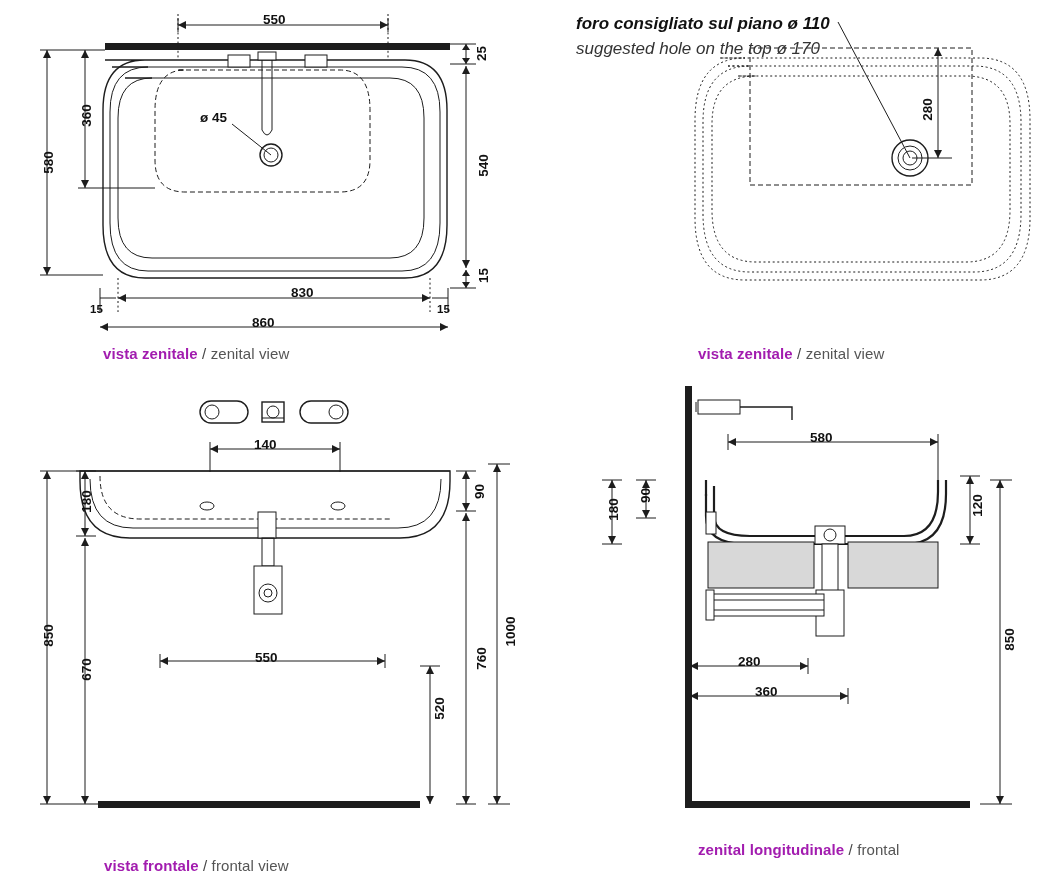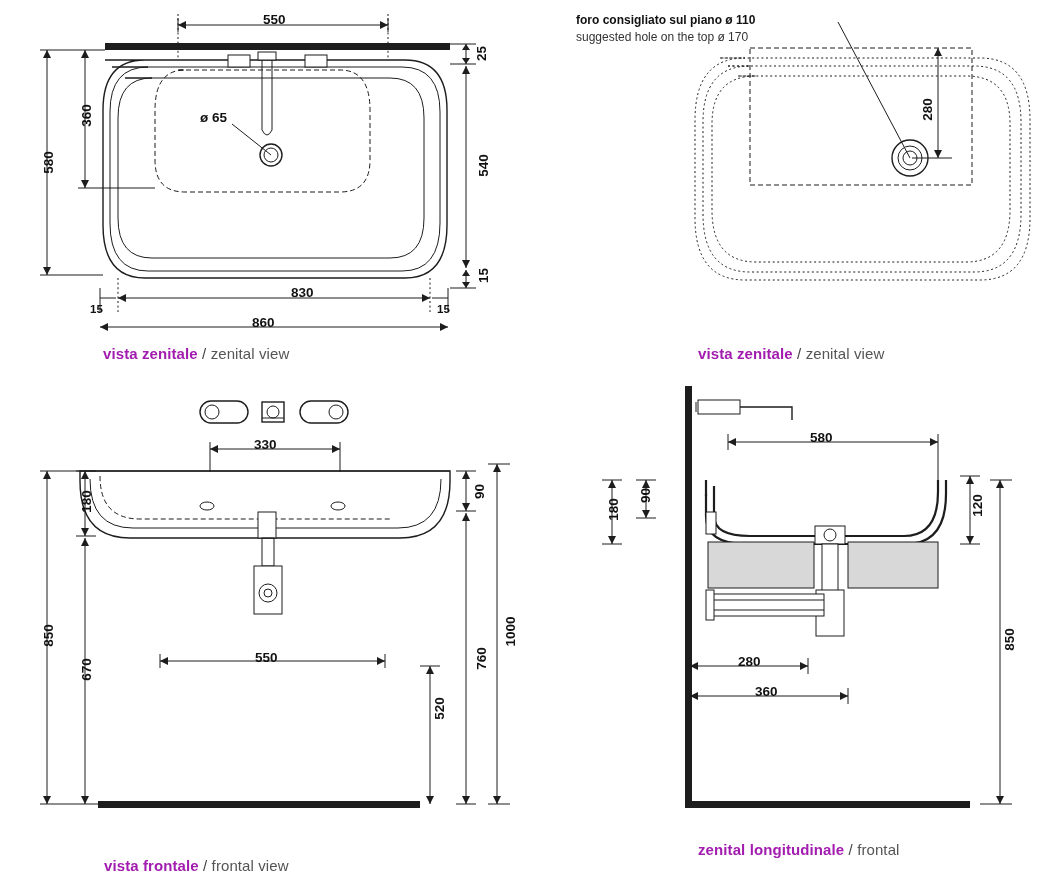--- a/index.html
+++ b/index.html
@@ -49,23 +49,24 @@
   .dim.small {
     font-size: 11.5px;
     font-weight: 700;
   }
   .vert {
     transform-origin: 50% 50%;
     transform: rotate(-90deg);
   }
   .note {
     position: absolute;
-    font-size: 12px;
+    font-size: 17px;
     white-space: nowrap;
     line-height: 1.45;
+    font-style: italic;
   }
   .note .it {
     font-weight: 700;
     color: #111;
     display: block;
   }
   .note .en {
     font-weight: 400;
     color: #333;
     display: block;
@@ -159,21 +160,21 @@
     <div class="dim" style="left:263px; top:12px;">550</div>
     <div class="dim vert" style="left:37px; top:155px;">580</div>
     <div class="dim vert" style="left:75px; top:108px;">360</div>
     <div class="dim vert" style="left:474px; top:46px;">25</div>
     <div class="dim vert" style="left:472px; top:158px;">540</div>
     <div class="dim vert" style="left:476px; top:268px;">15</div>
     <div class="dim" style="left:263px; top:285px;margin-left:28px;">830</div>
     <div class="dim small" style="left:90px; top:303px;">15</div>
     <div class="dim small" style="left:437px; top:303px;">15</div>
     <div class="dim" style="left:252px; top:315px;">860</div>
-    <div class="dim" style="left:200px; top:110px;">ø 65</div>
+    <div class="dim" style="left:200px; top:110px;">ø 45</div>
 
     <div class="caption" style="left:103px; top:345px;">
       <b>vista zenitale</b>
       <span class="sep">/</span>
       <span class="en">zenital view</span>
     </div>
   </div>
 
   <div class="panel" style="left:560px; top:0; width:502px; height:370px;">
     <svg width="502" height="370" viewBox="0 0 502 370">
@@ -274,21 +275,21 @@
       <polygon points="497,88 493,96 501,96" class="fillblk"></polygon>
       <polygon points="497,428 493,420 501,420" class="fillblk"></polygon>
       <path d="M488,88 L510,88 M488,428 L510,428" class="dimline"></path>
 
       <path d="M430,290 L430,428" class="dimline"></path>
       <polygon points="430,290 426,298 434,298" class="fillblk"></polygon>
       <polygon points="430,428 426,420 434,420" class="fillblk"></polygon>
       <path d="M420,290 L440,290" class="dimline"></path>
     </svg>
 
-    <div class="dim" style="left:254px; top:61px;">330</div>
+    <div class="dim" style="left:254px; top:61px;">140</div>
     <div class="dim vert" style="left:75px; top:118px;">180</div>
     <div class="dim vert" style="left:37px; top:252px;">850</div>
     <div class="dim vert" style="left:75px; top:286px;">670</div>
     <div class="dim" style="left:255px; top:274px;">550</div>
     <div class="dim vert" style="left:472px; top:108px;">90</div>
     <div class="dim vert" style="left:470px; top:275px;">760</div>
     <div class="dim vert" style="left:495px; top:248px;">1000</div>
     <div class="dim vert" style="left:428px; top:325px;">520</div>
 
     <div class="caption" style="left:104px; top:465px;margin-top:16px;">

